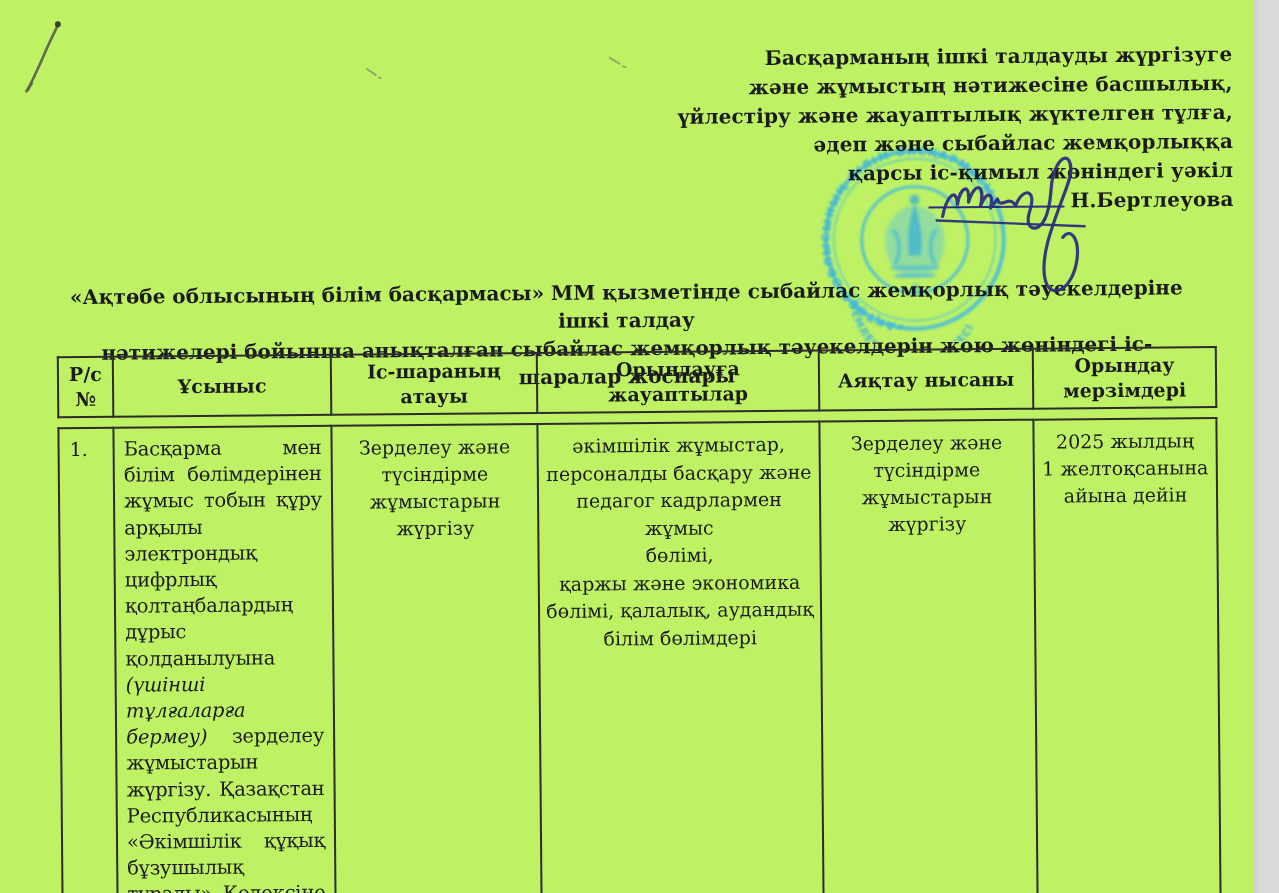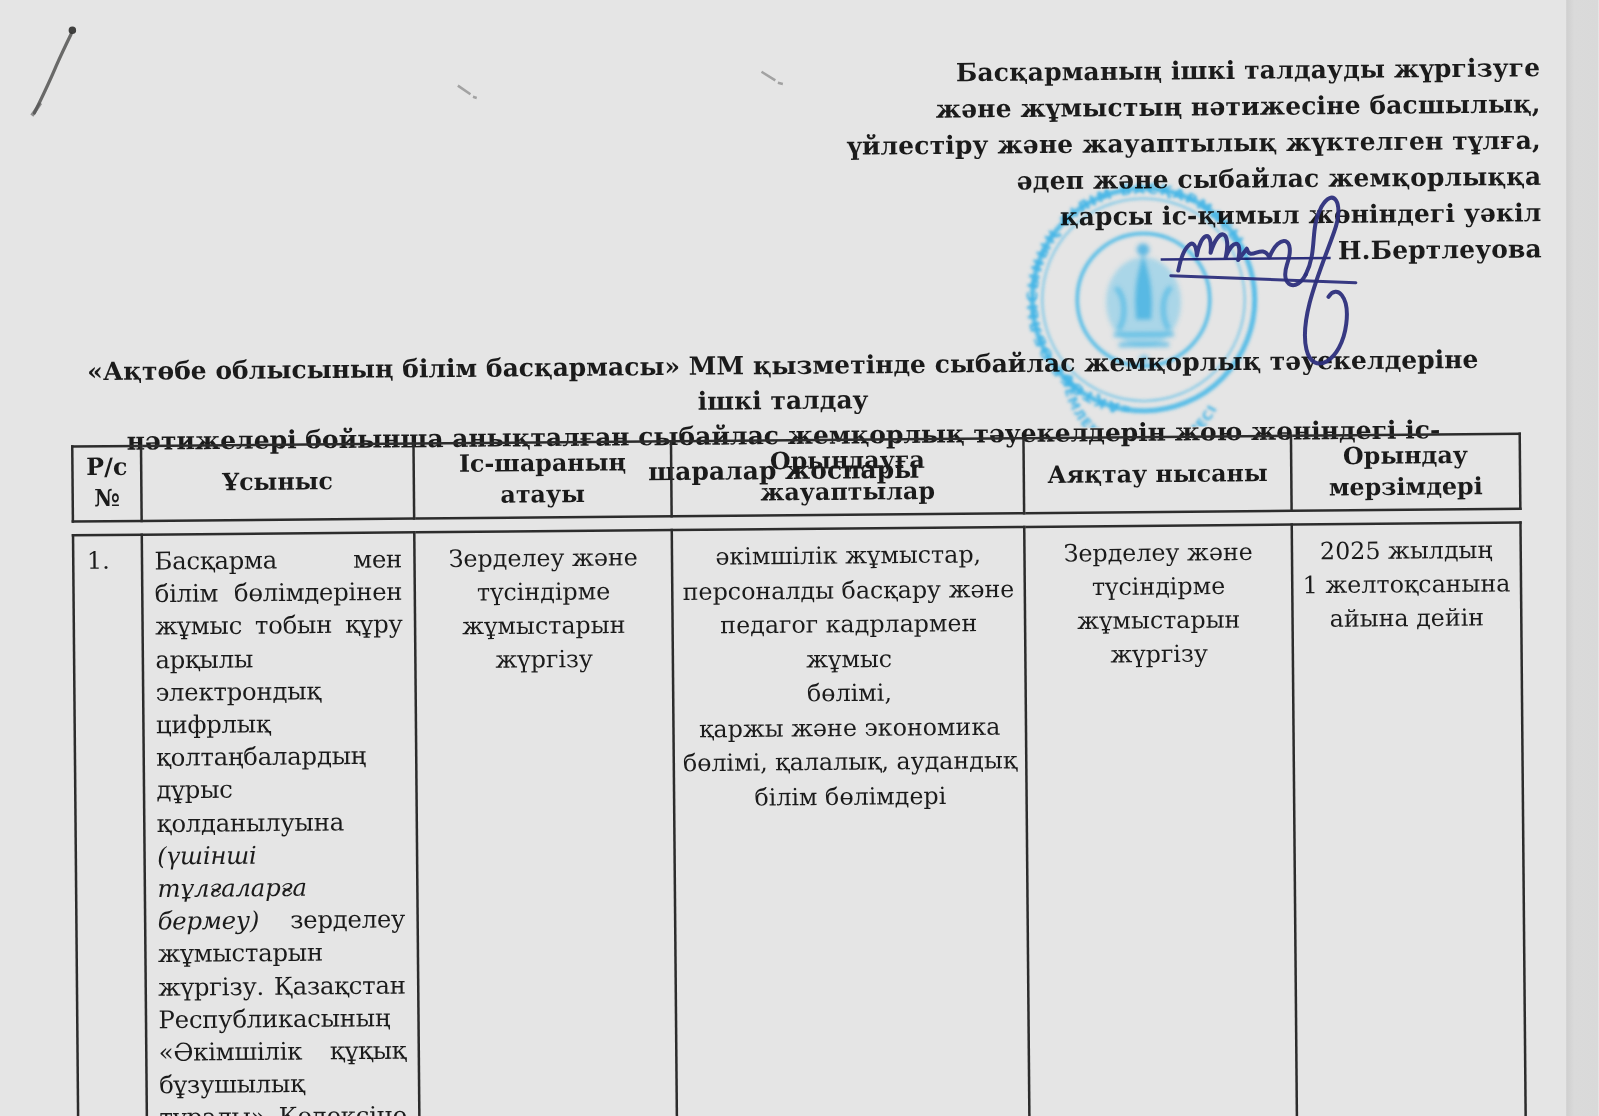--- a/index.html
+++ b/index.html
@@ -1,19 +1,19 @@
 <!DOCTYPE html>
 <html><head>
 <meta charset="utf-8">
 <style>
   html,body{margin:0;padding:0;}
   .page{
     position:relative;
     width:1279px;height:893px;
-    background:#e5e5e5;
+    background:#bef264;
     overflow:hidden;
     font-family:"DejaVu Serif","Liberation Serif",serif;
     color:#1b1b1b;
   }
   .scan-band{
     position:absolute;right:0;top:0;bottom:0;width:26px;
     background:linear-gradient(to right,#cfcfcf 0,#dadada 25%,#d9d9d9 100%);
     z-index:40;
   }
   .content{

